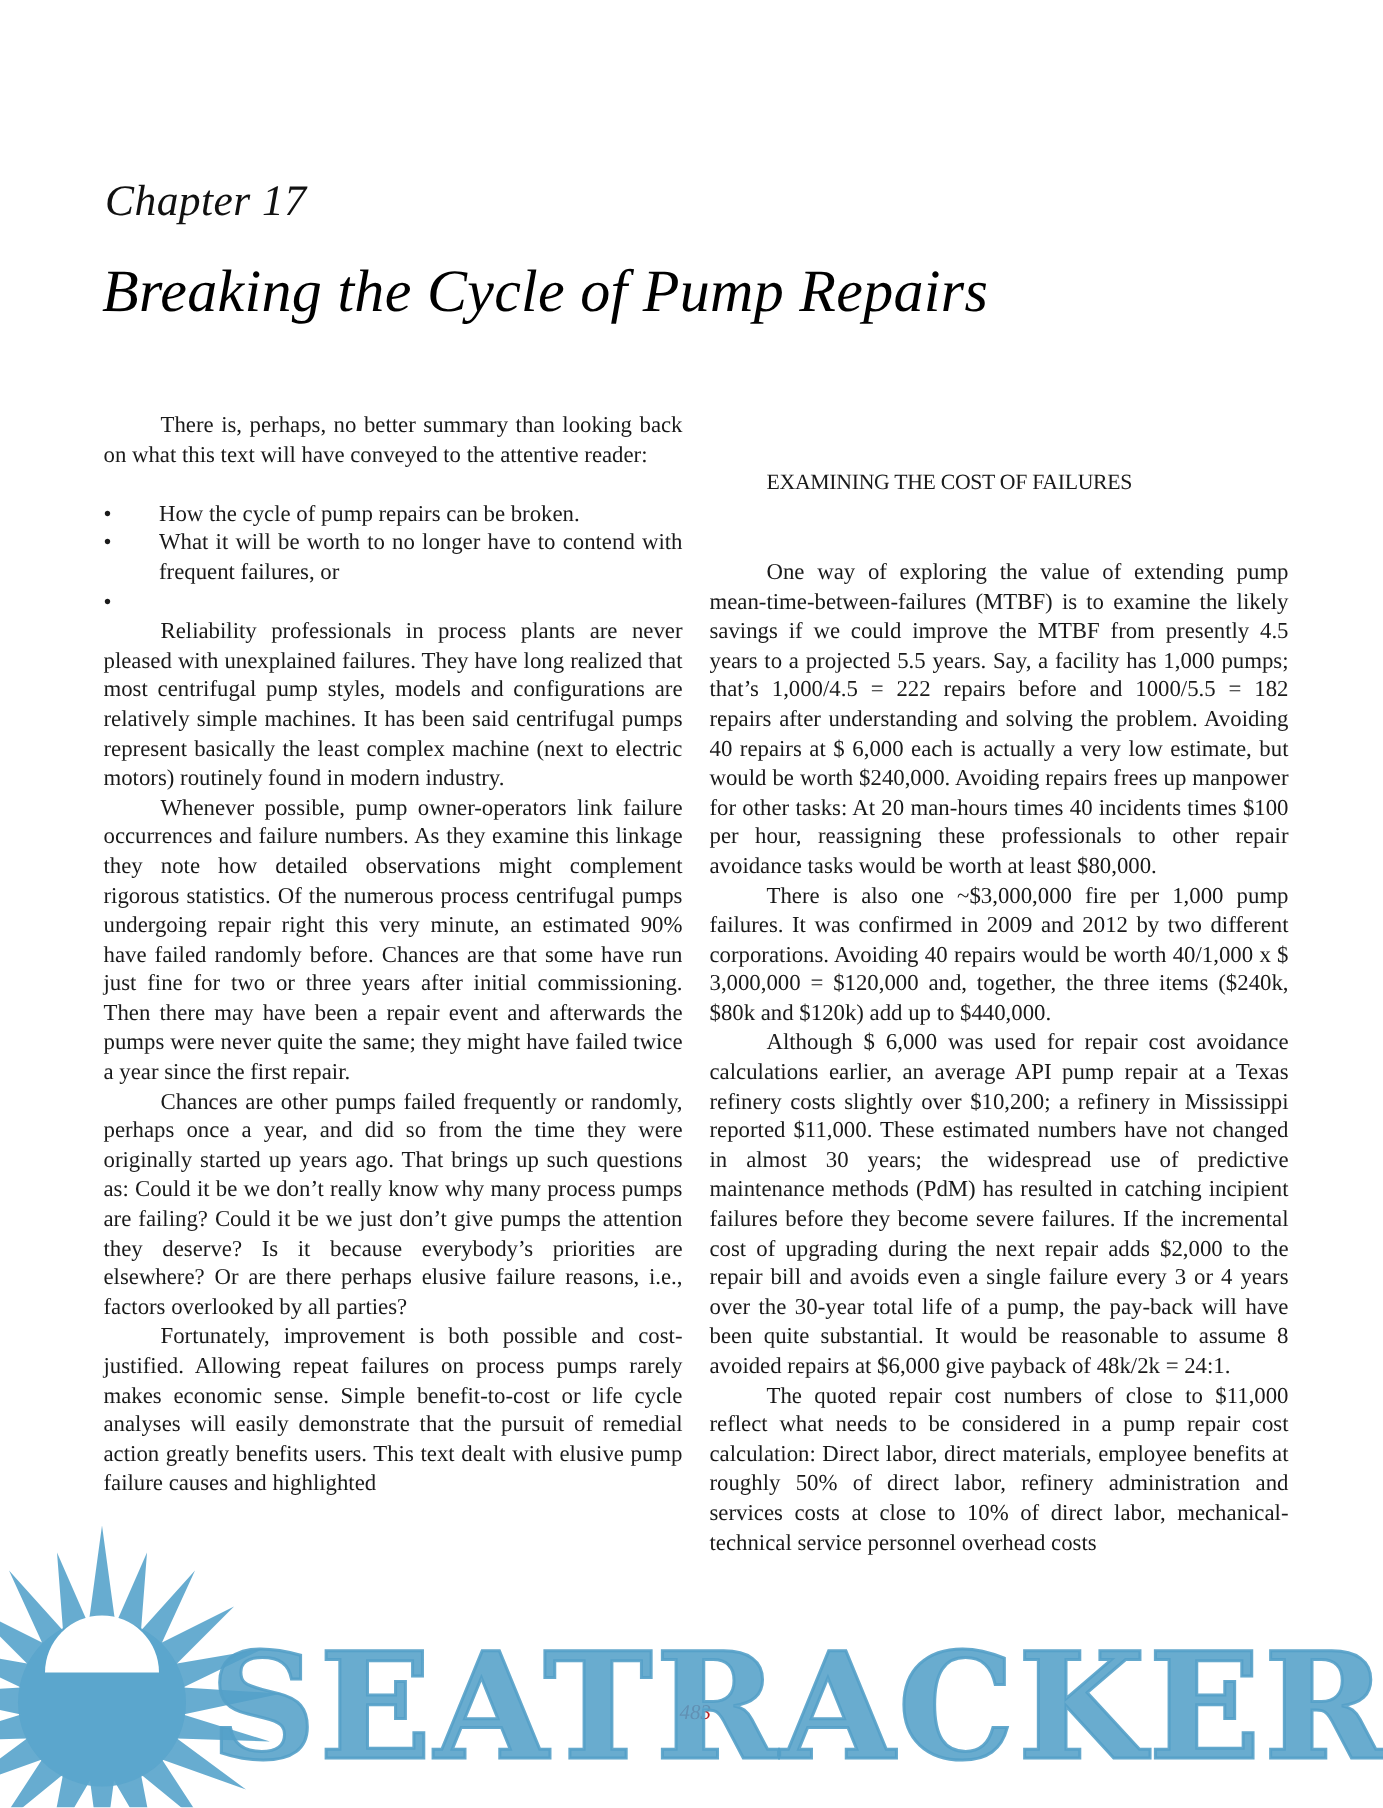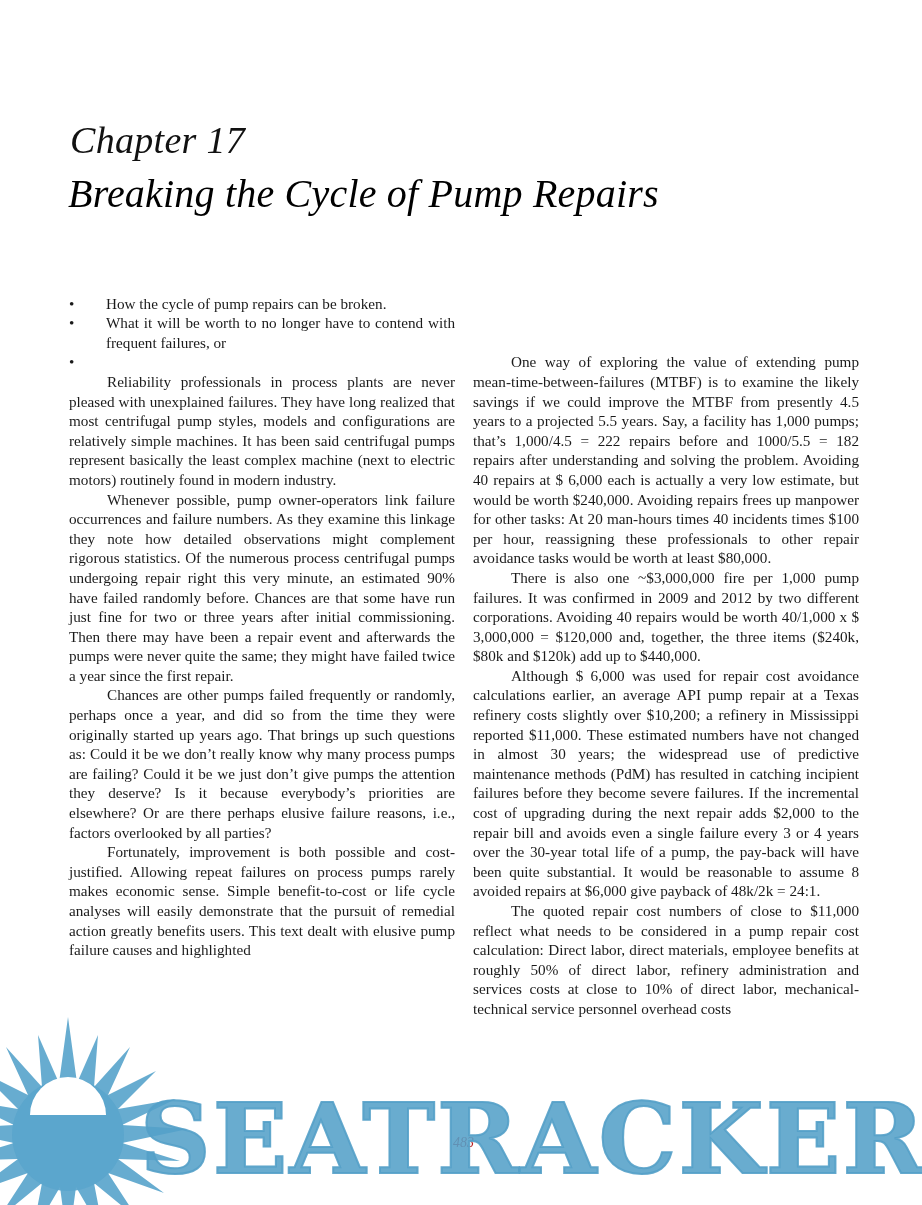--- a/index.html
+++ b/index.html
@@ -2,21 +2,21 @@
 <html><head>
 <meta charset="utf-8">
 <style>
   html, body { margin: 0; padding: 0; }
   body {
     width: 922px; height: 1205px; background: #ffffff; position: relative; overflow: hidden;
     font-family: "DejaVu Serif", "Liberation Serif", serif; color: #1a1a1a;
   }
   .chapter-label {
     position: absolute; left: 70px; top: 118px;
-    font-family: "Liberation Serif", serif; font-style: italic; font-size: 38px; color: #111;
+    font-family: "Liberation Serif", serif; font-style: italic; font-size: 29px; color: #111;
     letter-spacing: 0.3px;
   }
   .chapter-title {
     position: absolute; left: 68px; top: 170px;
     font-family: "Liberation Serif", serif; font-style: italic; font-size: 40px; color: #000000;
     letter-spacing: 0.2px;
   }
   .col {
     position: absolute; top: 274px; width: 386px;
     font-family: "Liberation Serif", serif; font-size: 15.2px; line-height: 19.6px;
@@ -45,20 +45,21 @@
     -webkit-text-stroke: 2px rgba(84,160,200,0.9);
   }
 </style>
 </head>
 <body>
 
 <div class="chapter-label">Chapter 17</div>
 <h1 class="chapter-title" style="margin:0;font-weight:normal;">Breaking the Cycle of Pump Repairs</h1>
 
 <div class="col col-left">
+  <p>There is, perhaps, no better summary than looking back on what this text will have conveyed to the attentive reader:</p>
   <div class="gap"></div>
   <ul class="bullets">
     <li>
       <span class="bullet">•</span>
       <span>How the cycle of pump repairs can be broken.</span>
     </li>
     <li>
       <span class="bullet">•</span>
       <span>What it will be worth to no longer have to contend with frequent failures, or</span>
     </li>
@@ -69,20 +70,21 @@
   <div class="gap"></div>
   <p>Reliability professionals in process plants are never pleased with unexplained failures. They have long realized that most centrifugal pump styles, models and configurations are relatively simple machines. It has been said centrifugal pumps represent basically the least complex machine (next to electric motors) routinely found in modern industry.</p>
   <p>Whenever possible, pump owner-operators link failure occurrences and failure numbers. As they examine this linkage they note how detailed observations might complement rigorous statistics. Of the numerous process centrifugal pumps undergoing repair right this very minute, an estimated 90% have failed randomly before. Chances are that some have run just fine for two or three years after initial commissioning. Then there may have been a repair event and afterwards the pumps were never quite the same; they might have failed twice a year since the first repair.</p>
   <p>Chances are other pumps failed frequently or randomly, perhaps once a year, and did so from the time they were originally started up years ago. That brings up such questions as: Could it be we don’t really know why many process pumps are failing? Could it be we just don’t give pumps the attention they deserve? Is it because everybody’s priorities are elsewhere? Or are there perhaps elusive failure reasons, i.e., factors overlooked by all parties?</p>
   <p>Fortunately, improvement is both possible and cost-justified. Allowing repeat failures on process pumps rarely makes economic sense. Simple benefit-to-cost or life cycle analyses will easily demonstrate that the pursuit of remedial action greatly benefits users. This text dealt with elusive pump failure causes and highlighted</p>
 </div>
 
 <div class="col col-right">
   <div class="gap"></div>
   <div class="gap"></div>
+  <p class="heading">EXAMINING THE COST OF FAILURES</p>
   <div class="gap"></div>
   <div class="gap"></div>
   <p>One way of exploring the value of extending pump mean-time-between-failures (MTBF) is to examine the likely savings if we could improve the MTBF from presently 4.5 years to a projected 5.5 years. Say, a facility has 1,000 pumps; that’s 1,000/4.5 = 222 repairs before and 1000/5.5 = 182 repairs after understanding and solving the problem. Avoiding 40 repairs at $ 6,000 each is actually a very low estimate, but would be worth $240,000. Avoiding repairs frees up manpower for other tasks: At 20 man-hours times 40 incidents times $100 per hour, reassigning these professionals to other repair avoidance tasks would be worth at least $80,000.</p>
   <p>There is also one ~$3,000,000 fire per 1,000 pump failures. It was confirmed in 2009 and 2012 by two different corporations. Avoiding 40 repairs would be worth 40/1,000 x $ 3,000,000 = $120,000 and, together, the three items ($240k, $80k and $120k) add up to $440,000.</p>
   <p>Although $ 6,000 was used for repair cost avoidance calculations earlier, an average API pump repair at a Texas refinery costs slightly over $10,200; a refinery in Mississippi reported $11,000. These estimated numbers have not changed in almost 30 years; the widespread use of predictive maintenance methods (PdM) has resulted in catching incipient failures before they become severe failures. If the incremental cost of upgrading during the next repair adds $2,000 to the repair bill and avoids even a single failure every 3 or 4 years over the 30-year total life of a pump, the pay-back will have been quite substantial. It would be reasonable to assume 8 avoided repairs at $6,000 give payback of 48k/2k = 24:1.</p>
   <p>The quoted repair cost numbers of close to $11,000 reflect what needs to be considered in a pump repair cost calculation: Direct labor, direct materials, employee benefits at roughly 50% of direct labor, refinery administration and services costs at close to 10% of direct labor, mechanical-technical service personnel overhead costs</p>
 </div>
 
 <div class="page-number">483</div>
 

